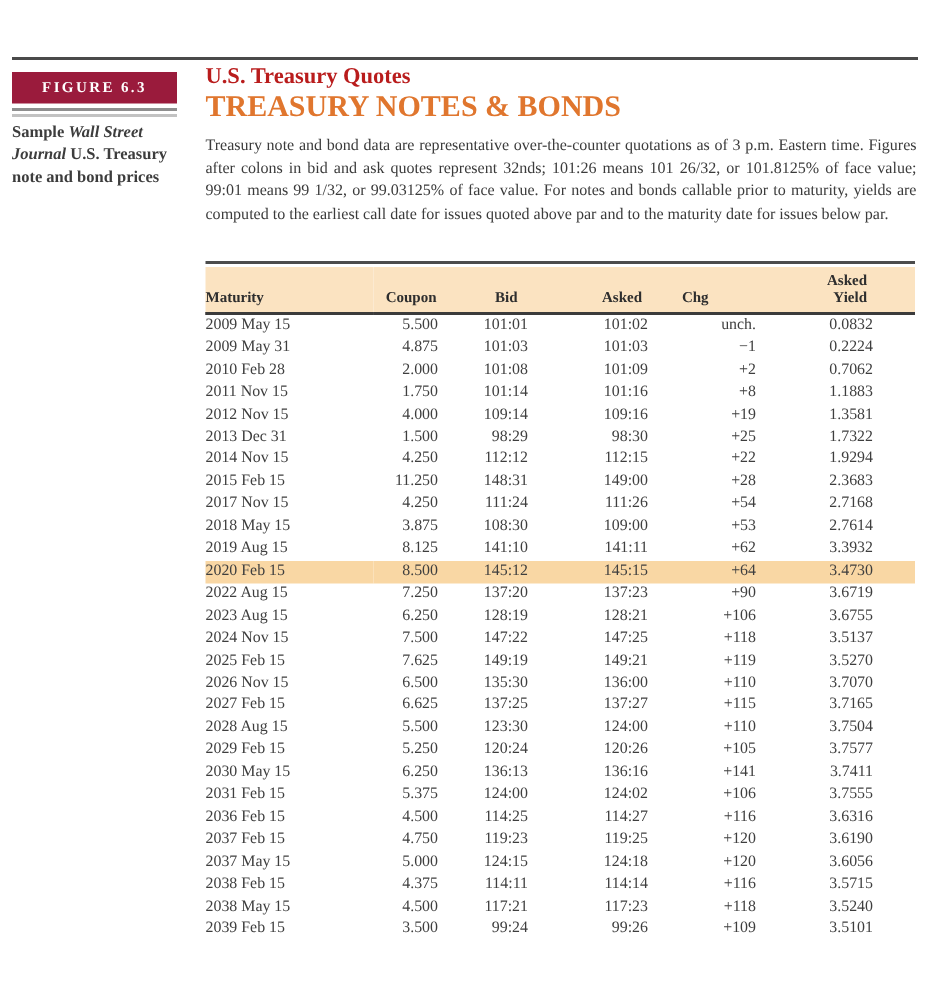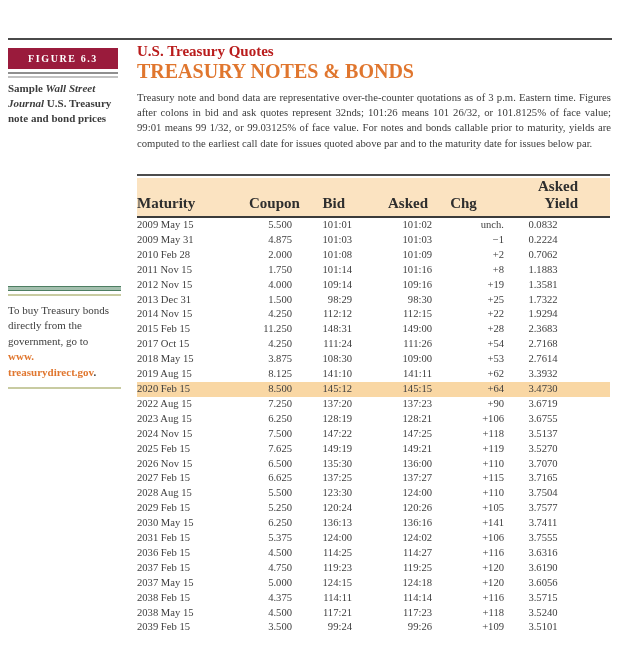--- a/index.html
+++ b/index.html
@@ -61,57 +61,51 @@
   .table-top-rule { position:absolute; left:0; top:138px; width:473px; height:2px; background:#4c4c4c; }
   .table-bottom-rule { position:absolute; left:0; top:645px; width:473px; height:2px; background:#828282; }
   table.quotes {
     position:absolute; left:0; top:142px; width:473px;
     border-collapse:collapse; table-layout:fixed;
   }
   .quotes th, .quotes td { padding:0; white-space:nowrap; }
   .quotes thead th {
     background:#fbe3c1;
     border-bottom:2px solid #3b3b3b;
-    font-size:15px; font-weight:bold; color:#2e2e2e;
+    font-size:10px; font-weight:bold; color:#2e2e2e;
     vertical-align:bottom; padding-bottom:4px; height:31px;
   }
   .quotes td { font-size:10.6px; color:#3e3e3e; height:14.9px; line-height:14.9px; }
   .blk { display:block; }
   
   .a-left   { text-align:left;  padding-left:11px; }
   .a-right  { text-align:right; }
-  th.h1 { padding-right:1px; }
+  th.h1 { text-align:right; padding-right:1px; }
   th.h2 { text-align:right; padding-right:7px; }
   th.h3 { text-align:right; padding-right:4px; }
   th.h4 { text-align:center; padding-right:9px; }
   th.h5 { text-align:right; padding-right:32px; }
-  td.c5 { text-align:center; padding-right:28px; }
+  td.c5 { text-align:right; padding-right:28px; }
   tr.hl td { background:#f9d7a4; }
 </style>
 </head>
 <body>
 
 <div class="page">
 
   <div class="top-rule"></div>
 
   <aside class="sidebar">
     <div class="figure-box">
       <span>FIGURE 6.3</span>
     </div>
     <div class="rule-a"></div>
     <div class="rule-b"></div>
     <p class="caption"><span>Sample </span><em>Wall Street Journal</em><span> U.S. Treasury note and bond prices</span></p>
 
-    <div class="note">
-      <div class="note-green-band"></div>
-      <div class="note-khaki"></div>
-      <p class="note-text"><span>To buy Treasury bonds directly from the government, go to </span><span class="note-link-part">www.</span><span class="note-link-line2"><span class="lnk">treasurydirect.gov</span><span class="note-suffix">.</span></span></p>
-      <div class="note-khaki"></div>
-    </div>
 
     <div class="bottom-green-bar"></div>
   </aside>
 
   <main class="main">
     <h1 class="title1">U.S. Treasury Quotes</h1>
     <h2 class="title2">TREASURY NOTES &amp; BONDS</h2>
     <p class="desc">Treasury note and bond data are representative over-the-counter quotations as of 3 p.m. Eastern time. Figures after colons in bid and ask quotes represent 32nds; 101:26 means 101 26/32, or 101.8125% of face value; 99:01 means 99 1/32, or 99.03125% of face value. For notes and bonds callable prior to maturity, yields are computed to the earliest call date for issues quoted above par and to the maturity date for issues below par.</p>
 
     <div class="table-top-rule"></div>
@@ -197,21 +191,21 @@
           </tr>
           <tr>
             <td class="a-left">2015 Feb 15</td>
             <td class="a-right">11.250</td>
             <td class="a-right">148:31</td>
             <td class="a-right">149:00</td>
             <td class="a-right">+28</td>
             <td class="c5">2.3683</td>
           </tr>
           <tr>
-            <td class="a-left">2017 Oct 15</td>
+            <td class="a-left">2017 Nov 15</td>
             <td class="a-right">4.250</td>
             <td class="a-right">111:24</td>
             <td class="a-right">111:26</td>
             <td class="a-right">+54</td>
             <td class="c5">2.7168</td>
           </tr>
           <tr>
             <td class="a-left">2018 May 15</td>
             <td class="a-right">3.875</td>
             <td class="a-right">108:30</td>

